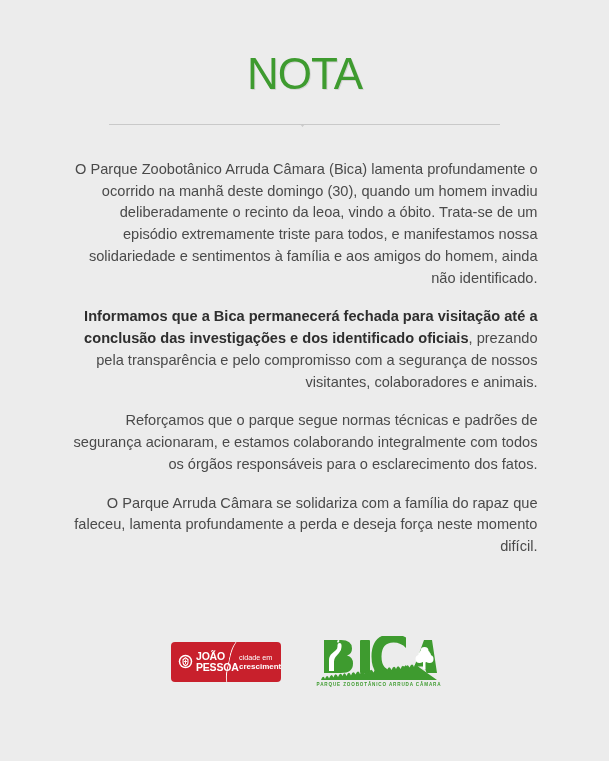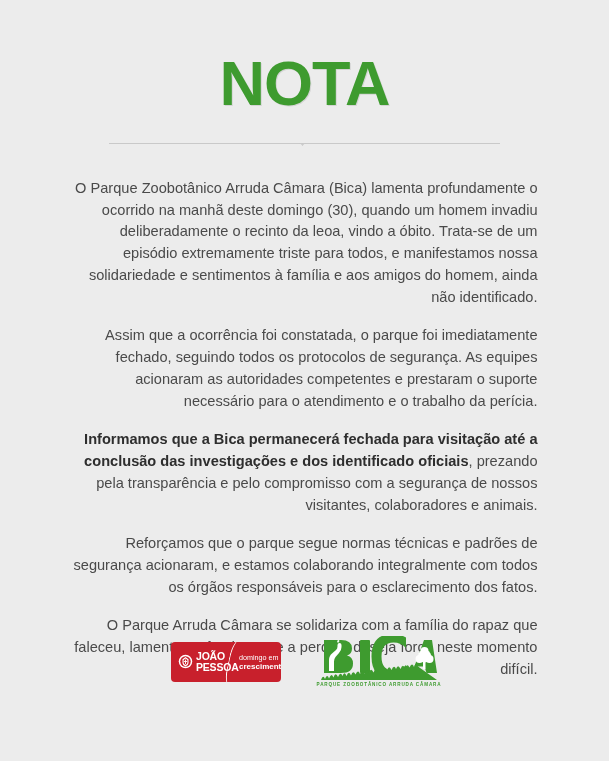--- a/index.html
+++ b/index.html
@@ -26,22 +26,22 @@
     padding: 0 56px;
   }
 
   
   .title-block {
     width: 100%;
     text-align: center;
     margin-top: 52px;
   }
   .title {
-    font-size: 63px;
-    font-weight: bold;
+    font-size: 44px;
+    font-weight: normal;
     color: #3e9b2f;
     letter-spacing: -1px;
     line-height: 1;
     margin: 0;
     text-shadow: 1px 1px 0 rgba(0,0,0,0.10);
   }
 
   
   .divider {
     position: relative;
@@ -206,21 +206,20 @@
   </div>
 
   <div class="divider">
     <div class="divider-line"></div>
     <div class="divider-notch"></div>
     <div class="notch-mask"></div>
   </div>
 
   <div class="body-text">
     <p>O Parque Zoobotânico Arruda Câmara (Bica) lamenta profundamente o ocorrido na manhã deste domingo (30), quando um homem invadiu deliberadamente o recinto da leoa, vindo a óbito. Trata-se de um episódio extremamente triste para todos, e manifestamos nossa solidariedade e sentimentos à família e aos amigos do homem, ainda não identificado.</p>
-    <p>Assim que a ocorrência foi constatada, o parque foi imediatamente fechado, seguindo todos os protocolos de segurança. As equipes acionaram as autoridades competentes e prestaram o suporte necessário para o atendimento e o trabalho da perícia.</p>
     <p><b>Informamos que a Bica permanecerá fechada para visitação até a conclusão das investigações e dos identificado oficiais</b><span>, prezando pela transparência e pelo compromisso com a segurança de nossos visitantes, colaboradores e animais.</span></p>
     <p>Reforçamos que o parque segue normas técnicas e padrões de segurança acionaram, e estamos colaborando integralmente com todos os órgãos responsáveis para o esclarecimento dos fatos.</p>
     <p>O Parque Arruda Câmara se solidariza com a família do rapaz que faleceu, lamenta profundamente a perda e deseja força neste momento difícil.</p>
   </div>
 
   <div class="logos">
 
     <div class="jp-logo">
       <svg class="jp-crest" viewBox="0 0 20 20">
         <circle cx="10" cy="10" r="9" fill="#ffffff"></circle>
@@ -229,21 +228,21 @@
         <path d="M10 6 L12.5 8 L12.5 11.8 Q12.5 13.6 10 14.6 Q7.5 13.6 7.5 11.8 L7.5 8 Z" fill="#c8202c"></path>
         <rect x="9.4" y="7.4" width="1.2" height="6" fill="#ffffff"></rect>
         <rect x="7.8" y="9.4" width="4.4" height="1.2" fill="#ffffff"></rect>
       </svg>
       <div class="jp-name">
         <span>JOÃO</span><br>
         <span>PESSOA</span>
       </div>
       <div class="jp-sep"></div>
       <div class="jp-slogan">
-        <span class="s1">domingo em</span>
+        <span class="s1">cidade em</span>
         <span class="s2">crescimento</span>
       </div>
     </div>
 
     <div class="bica-logo">
       <svg class="bica-mark" width="116" height="44" viewBox="0 0 232 88">
         <g fill="#3e9b2f">
 
           <path d="M6 8 h34 q22 0 22 17 q0 11 -10 14 q12 3 12 16 q0 19 -24 19 H6 Z"></path>
 

